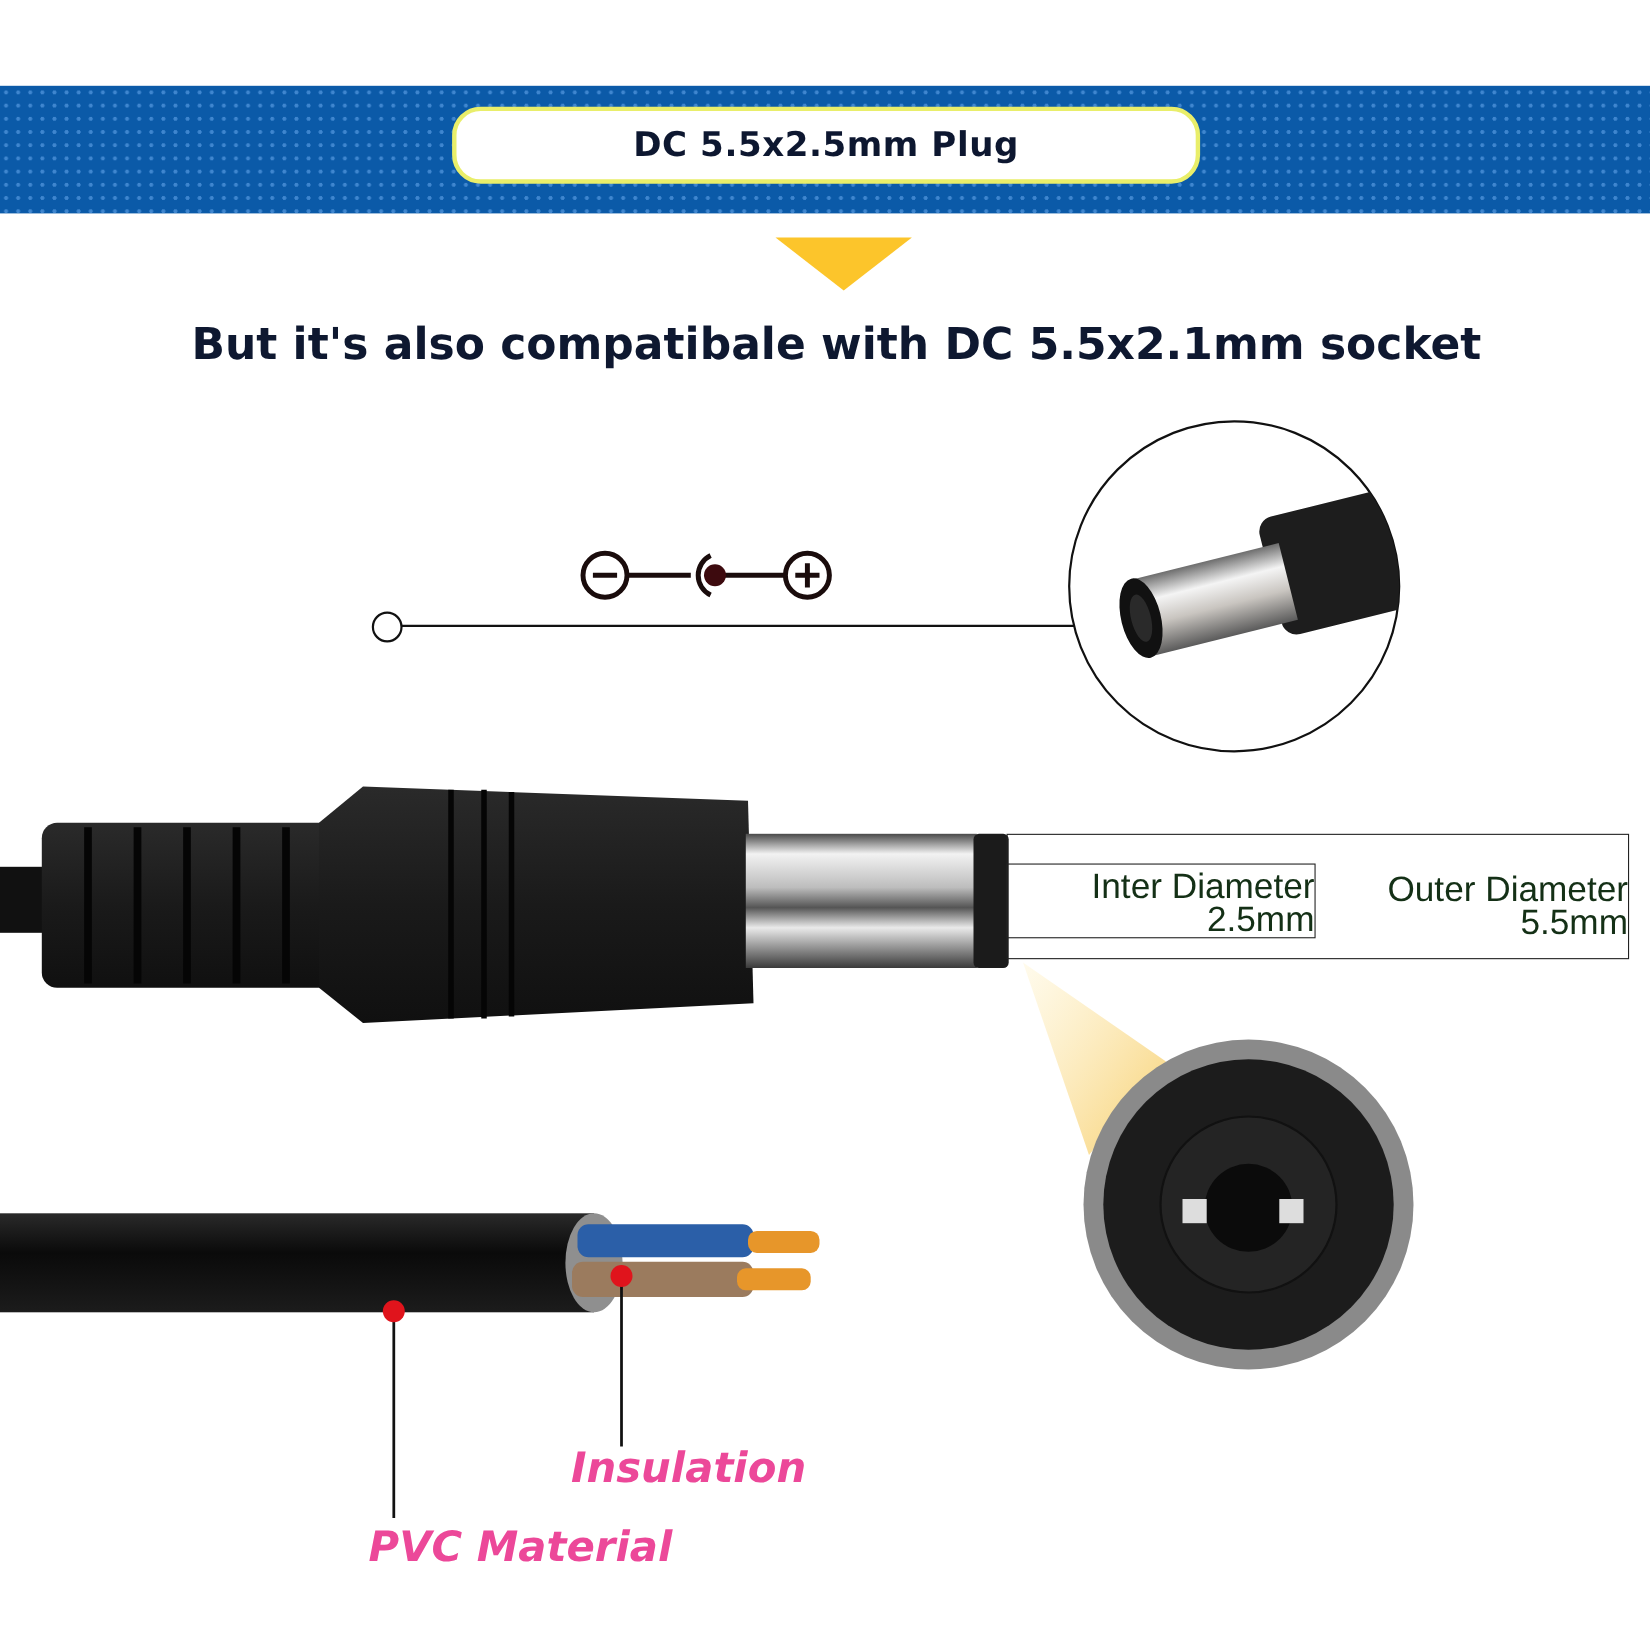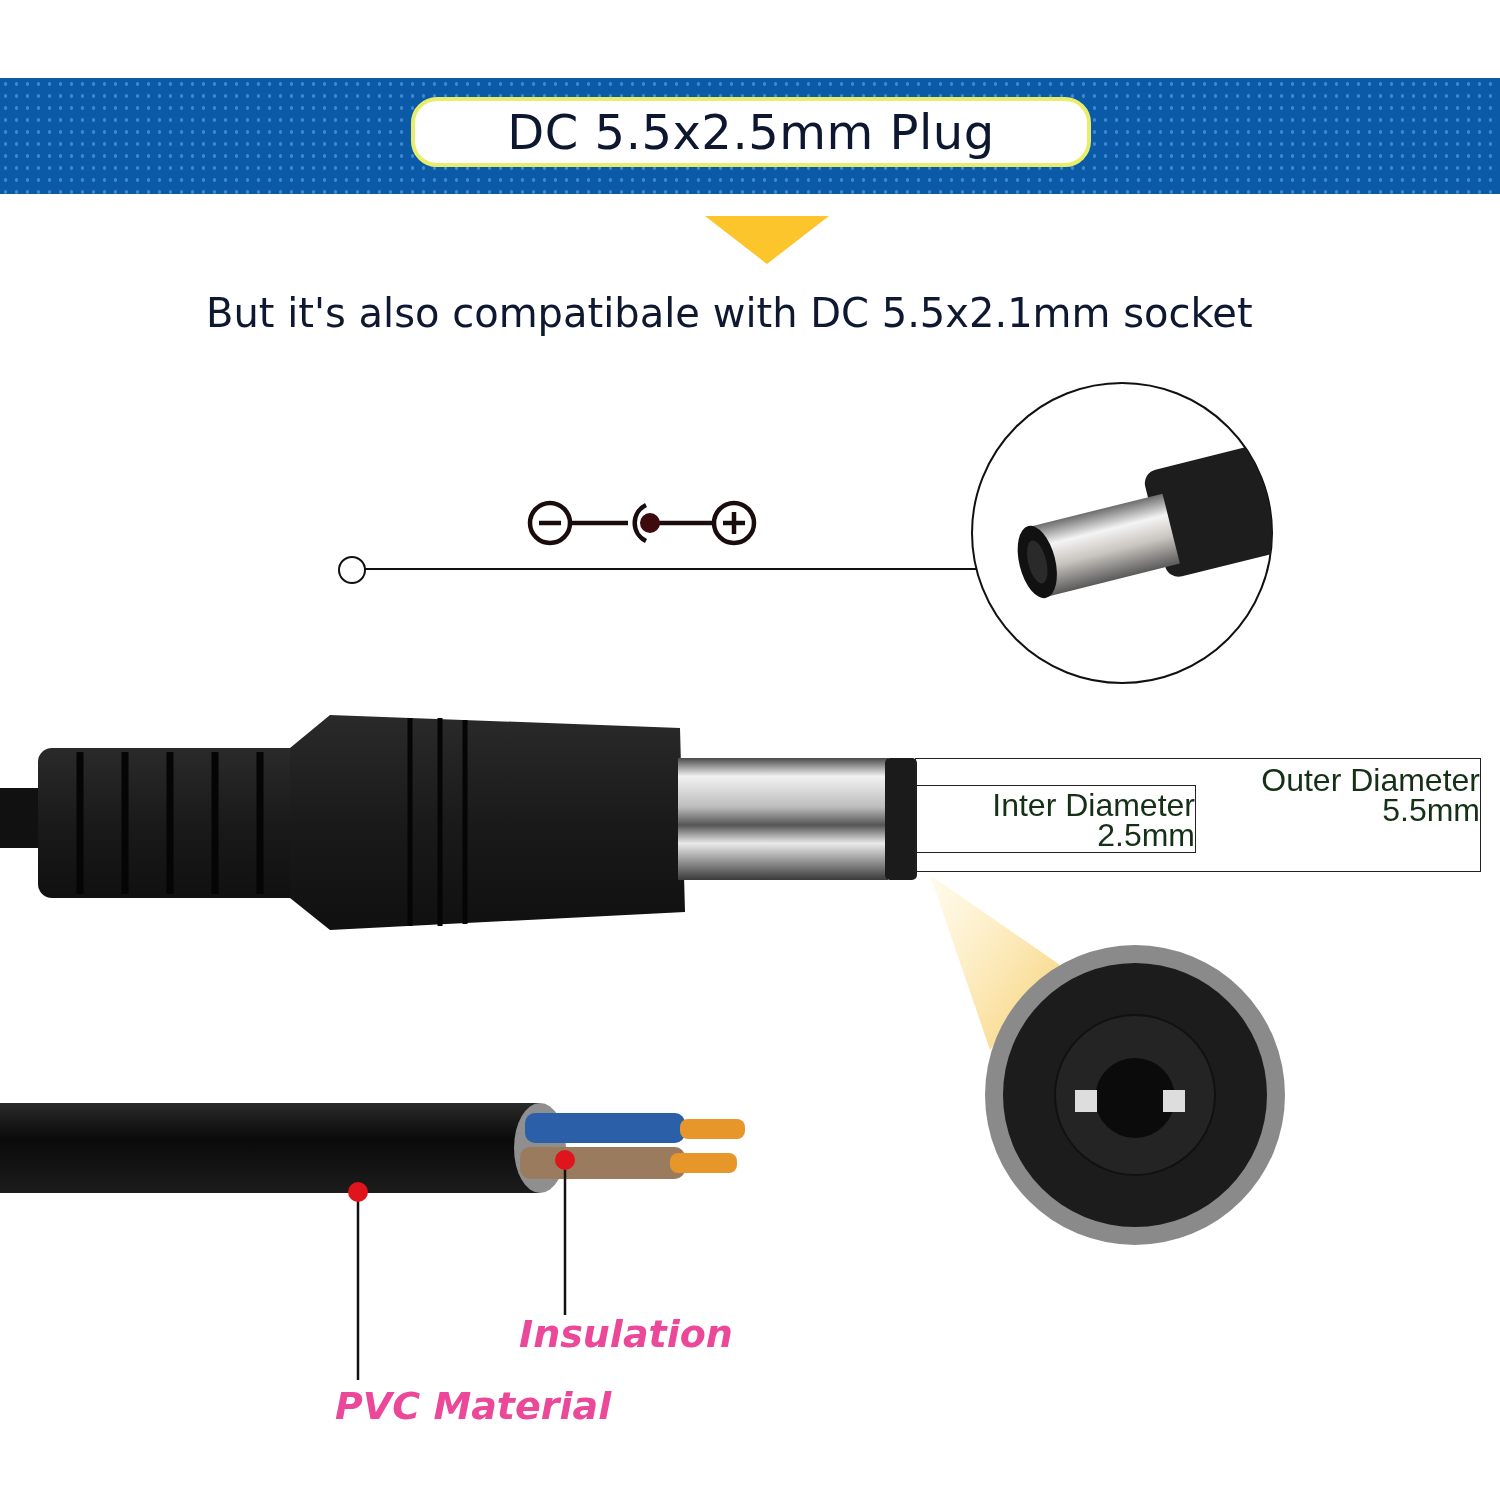--- a/index.html
+++ b/index.html
@@ -4,23 +4,23 @@
 <style>
   html,body{margin:0;padding:0;}
   body{width:1500px;height:1500px;background:#ffffff;position:relative;overflow:hidden;font-family:"DejaVu Sans",sans-serif;}
   .abs{position:absolute;}
   
   .band{left:0;top:78px;width:1500px;height:116px;background-color:#0b5aa8;
     background-image:radial-gradient(circle,#3f86cf 1.6px,transparent 2px);
     background-size:11px 12px;}
   .pill{left:411px;top:97px;width:680px;height:70px;background:#fff;border:4px solid #e9ee6a;border-radius:26px;box-sizing:border-box;
     display:flex;align-items:center;justify-content:center;}
-  .pill span{font-family:"DejaVu Sans",sans-serif;font-weight:normal;font-size:48px;color:#0d1730;letter-spacing:0.5px;}
+  .pill span{font-family:"DejaVu Sans",sans-serif;font-weight:bold;font-size:31px;color:#0d1730;letter-spacing:0.5px;}
   .tri{left:705px;top:216px;width:0;height:0;border-left:62px solid transparent;border-right:62px solid transparent;border-top:48px solid #fcc52b;}
-  .desc{left:174px;top:276px;width:1200px;font-family:"DejaVu Sans",sans-serif;font-weight:normal;font-size:40px;line-height:74px;color:#0e1830;margin-left:32px;}
+  .desc{left:174px;top:276px;width:1200px;font-family:"DejaVu Sans",sans-serif;font-weight:bold;font-size:40px;line-height:74px;color:#0e1830;}
   .label-green{font-family:"DejaVu Sans",sans-serif;font-weight:bold;font-size:38px;color:#ec4899;font-style:italic;}
   .dim-text{font-family:"Liberation Sans",sans-serif;font-size:32px;color:#143016;line-height:30px;text-align:right;}
 </style>
 </head>
 <body>
 
 <div class="abs band"></div>
 <div class="abs pill">
   <span>DC 5.5x2.5mm Plug</span>
 </div>
@@ -106,21 +106,21 @@
   <rect x="678" y="58" width="210" height="122" fill="url(#metal2)"></rect>
   <rect x="885" y="58" width="32" height="122" rx="5" fill="#1b1b1b"></rect>
 </svg>
 
 <div class="abs" style="left:915px;top:758px;width:566px;height:114px;border:1.5px solid #222;box-sizing:border-box;"></div>
 <div class="abs" style="left:915px;top:785px;width:281px;height:68px;border:1.5px solid #222;box-sizing:border-box;"></div>
 <div class="abs dim-text" style="left:955px;top:790px;width:240px;">
   <div>Inter Diameter</div>
   <div>2.5mm</div>
 </div>
-<div class="abs dim-text" style="left:1225px;top:765px;width:255px;">
+<div class="abs dim-text" style="left:1225px;top:793px;width:255px;">
   <div>Outer Diameter</div>
   <div>5.5mm</div>
 </div>
 
 <svg class="abs" style="left:920px;top:870px" width="380" height="390">
   <defs>
     <linearGradient id="beam" x1="0" y1="0" x2="1" y2="1">
       <stop offset="0" stop-color="#fff8e0" stop-opacity="0.6"></stop>
         <stop offset="1" stop-color="#f7d070"></stop>
     </linearGradient>

